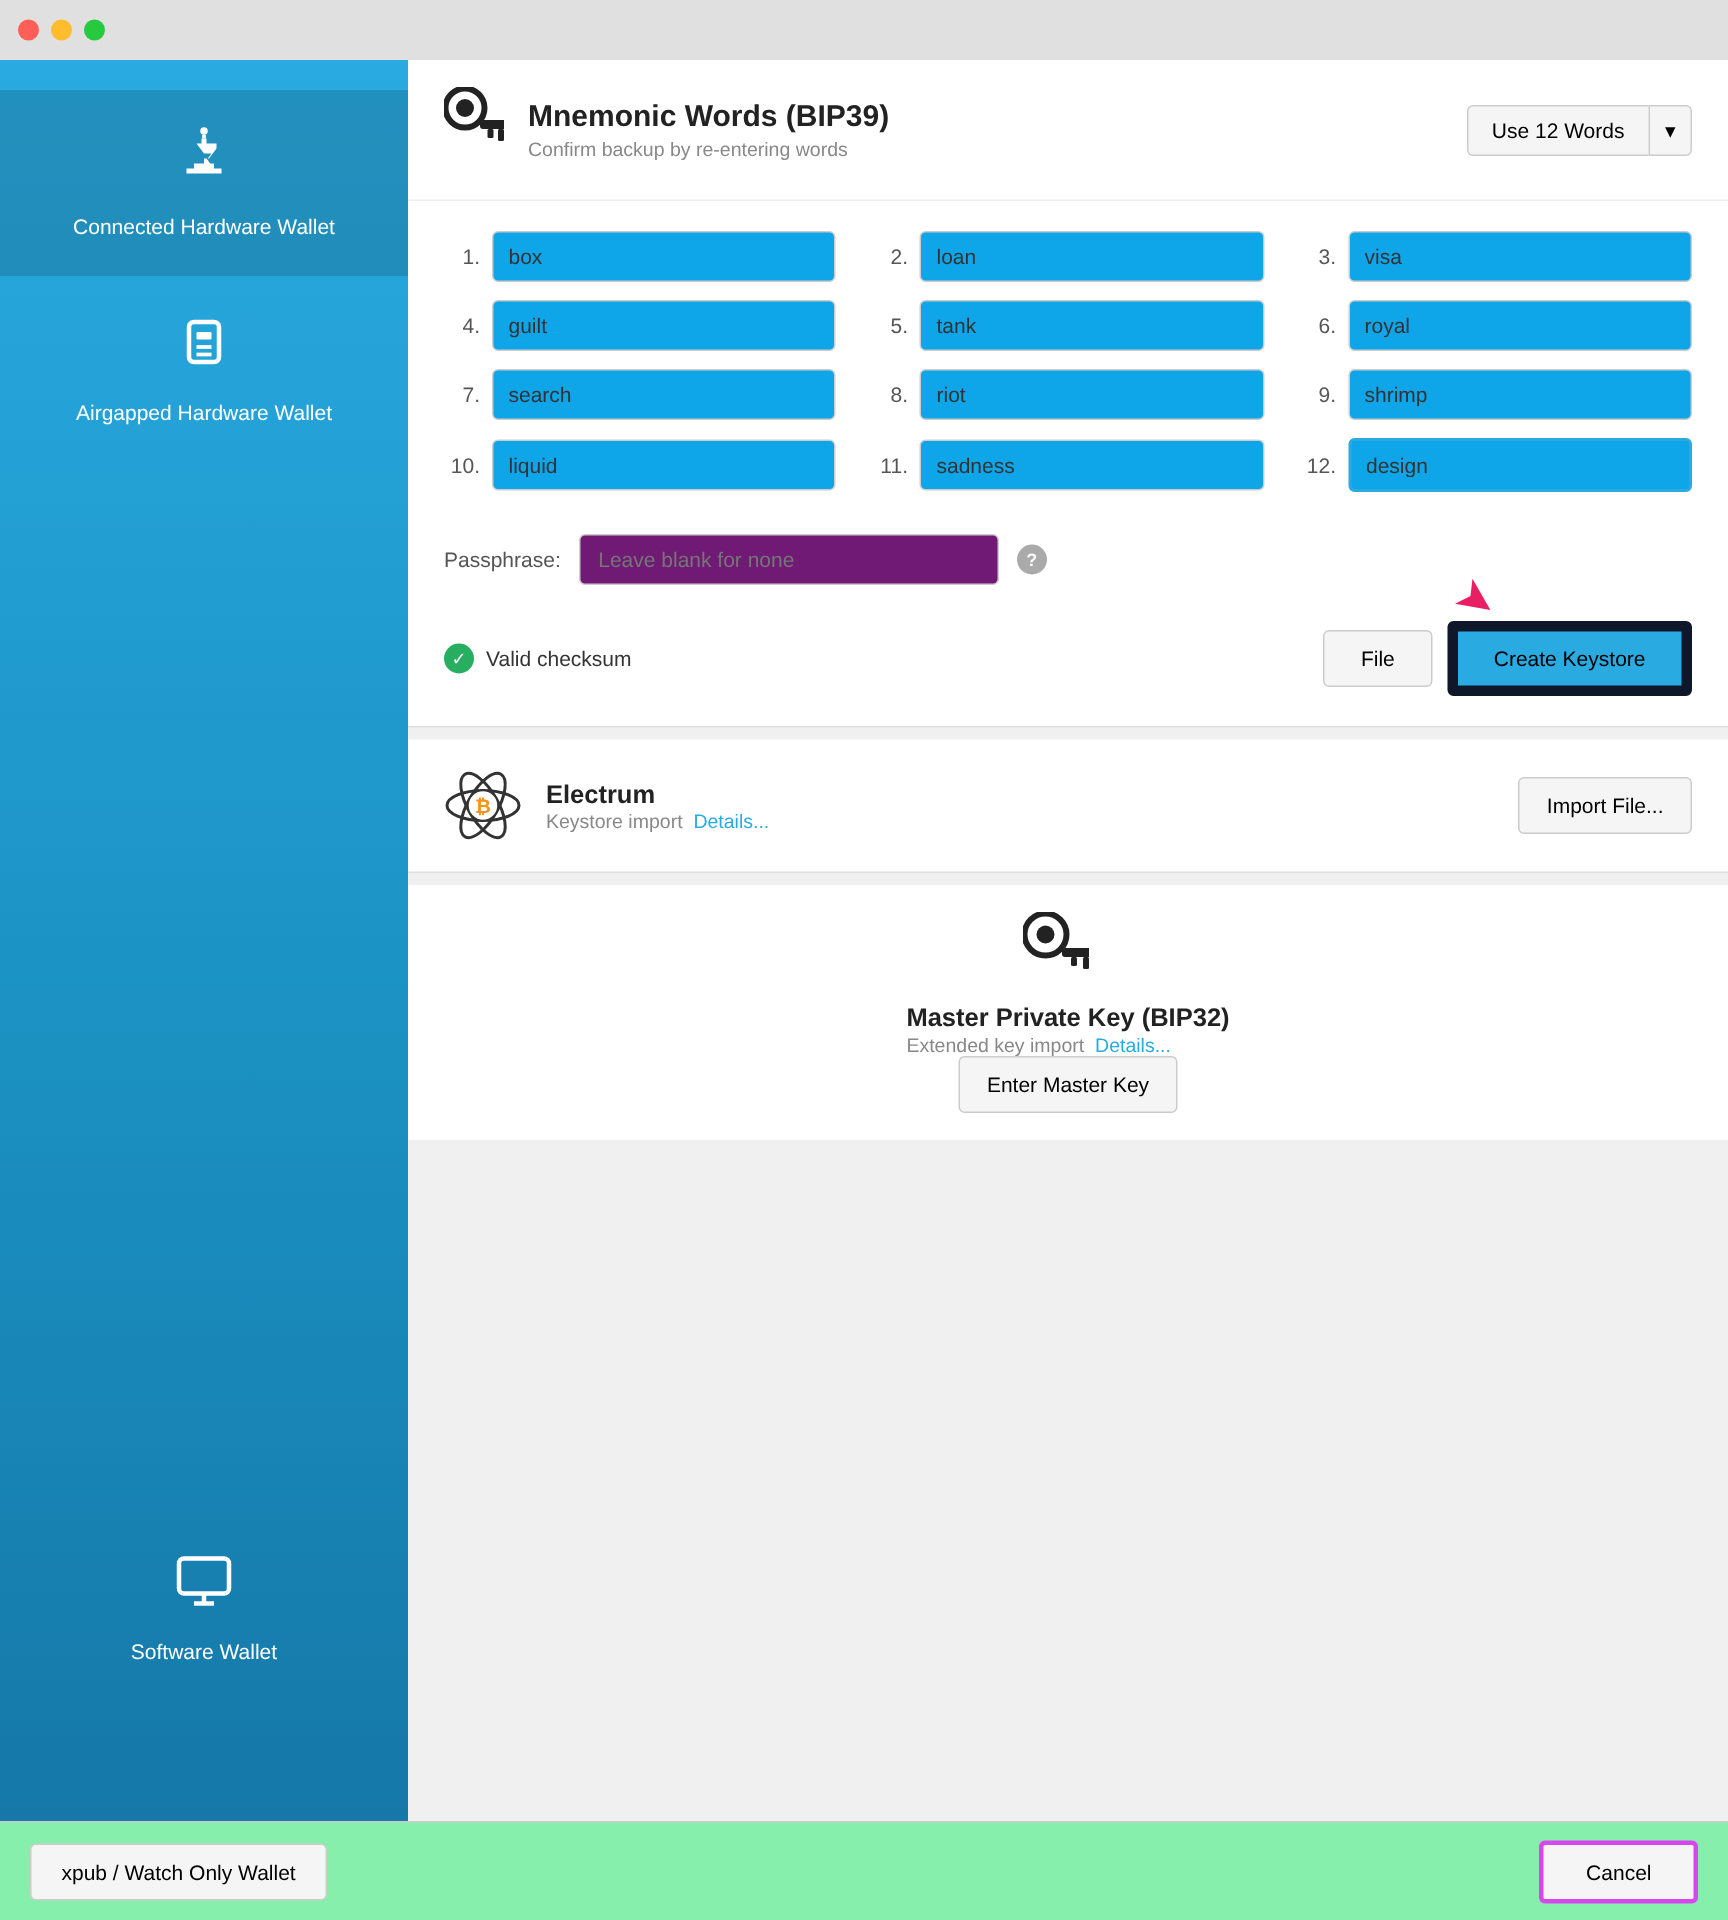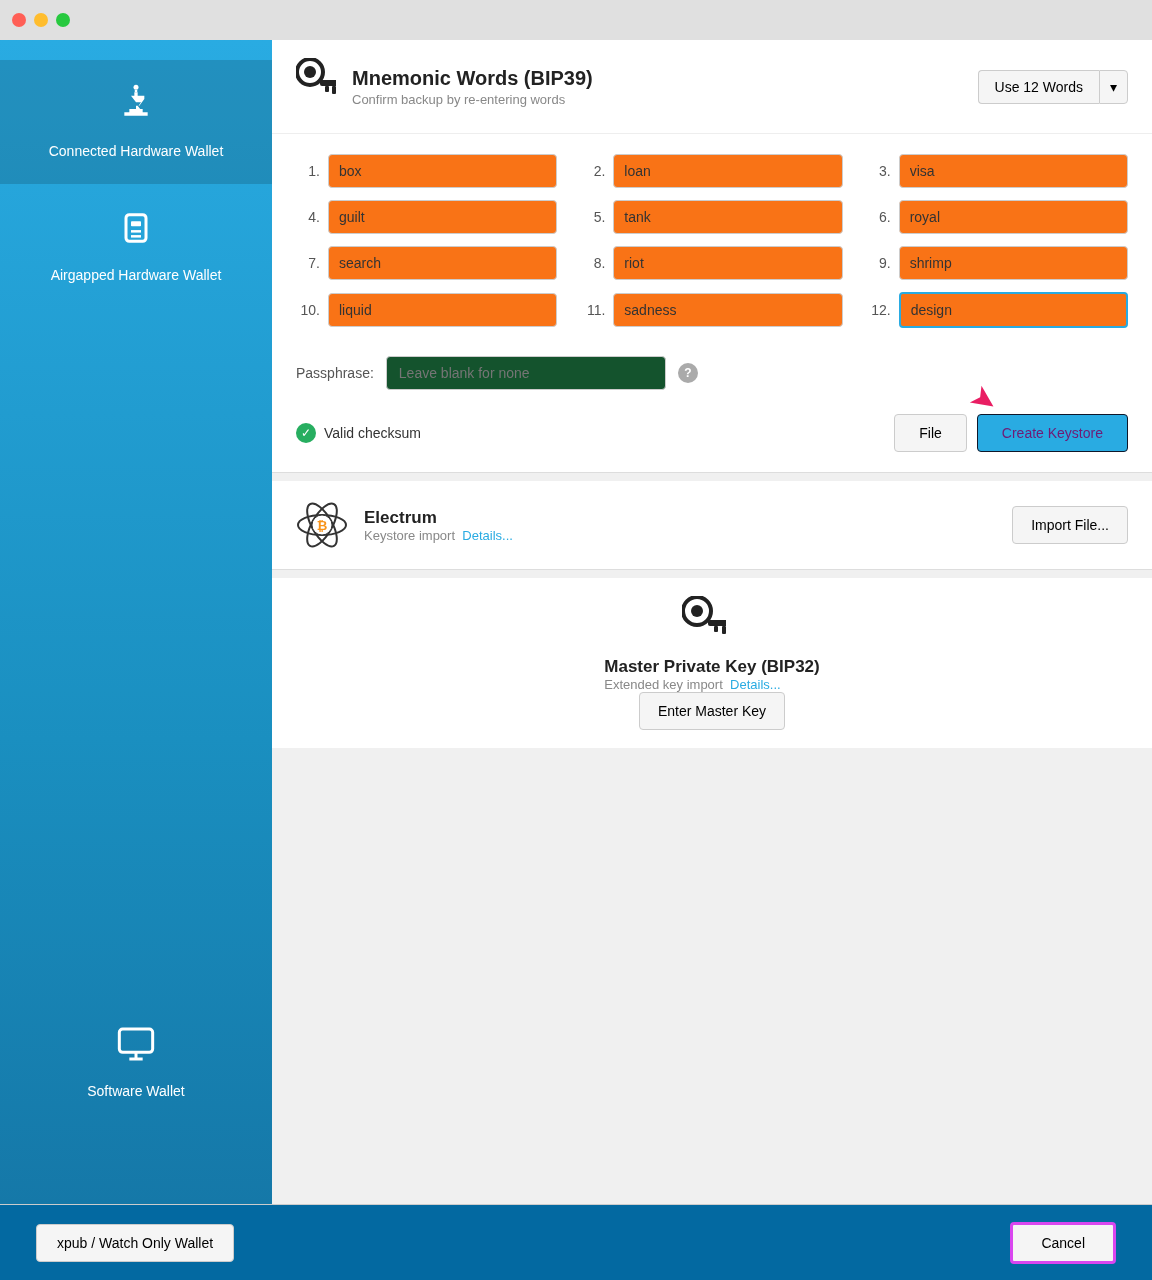--- a/index.html
+++ b/index.html
@@ -162,21 +162,21 @@
       min-width: 24px;
       text-align: right;
     }
     .word-input {
       flex: 1;
       border: 1px solid #ccc;
       border-radius: 4px;
       padding: 8px 10px;
       font-size: 14px;
       color: #333;
-      background: #f97316;
+      background: #0ea5e9;
       outline: none;
     }
     .word-input.highlighted {
       border: 2px solid #29abe2;
     }
 
     
     .passphrase-row {
       display: flex;
       align-items: center;
@@ -189,21 +189,21 @@
       text-align: center;
     }
     .passphrase-input {
       flex: 1;
       max-width: 280px;
       border: 1px solid #ccc;
       border-radius: 4px;
       padding: 8px 12px;
       font-size: 14px;
       color: #aaa;
-      background: #14532d;
+      background: #701a75;
     }
     .help-icon {
       width: 20px; height: 20px;
       border-radius: 50%;
       background: #aaa;
       color: white;
       font-size: 12px;
       display: flex;
       align-items: center;
       justify-content: center;
@@ -247,24 +247,24 @@
     .back-btn {
       background: #f5f5f5;
       border: 1px solid #ccc;
       padding: 10px 24px;
       font-size: 14px;
       cursor: pointer;
       border-radius: 4px;
     }
     .create-keystore-btn {
       background: #29abe2;
-      border: 1px solid #0f172a;
+      border: 7px solid #0f172a;
       padding: 10px 24px;
       font-size: 14px;
-      color: #701a75;
+      color: #000000;
       cursor: pointer;
       border-radius: 4px;
       font-weight: 500;
     }
 
     
     .arrow-pointer {
       position: absolute;
       right: 170px;
       top: -30px;
@@ -349,27 +349,27 @@
       background: #f5f5f5;
       border: 1px solid #ccc;
       padding: 10px 18px;
       font-size: 14px;
       cursor: pointer;
       border-radius: 4px;
     }
 
     
     .bottom-bar {
-      background: #0369a1;
+      background: #86efac;
       border-top: 1px solid #ccc;
-      height: 76px;
+      height: 66px;
       display: flex;
       align-items: center;
       justify-content: space-between;
-      padding: 0 36px;
+      padding: 0 20px;
       flex-shrink: 0;
     }
     .xpub-btn {
       background: #f5f5f5;
       border: 1px solid #ccc;
       padding: 10px 20px;
       font-size: 14px;
       cursor: pointer;
       border-radius: 4px;
     }

